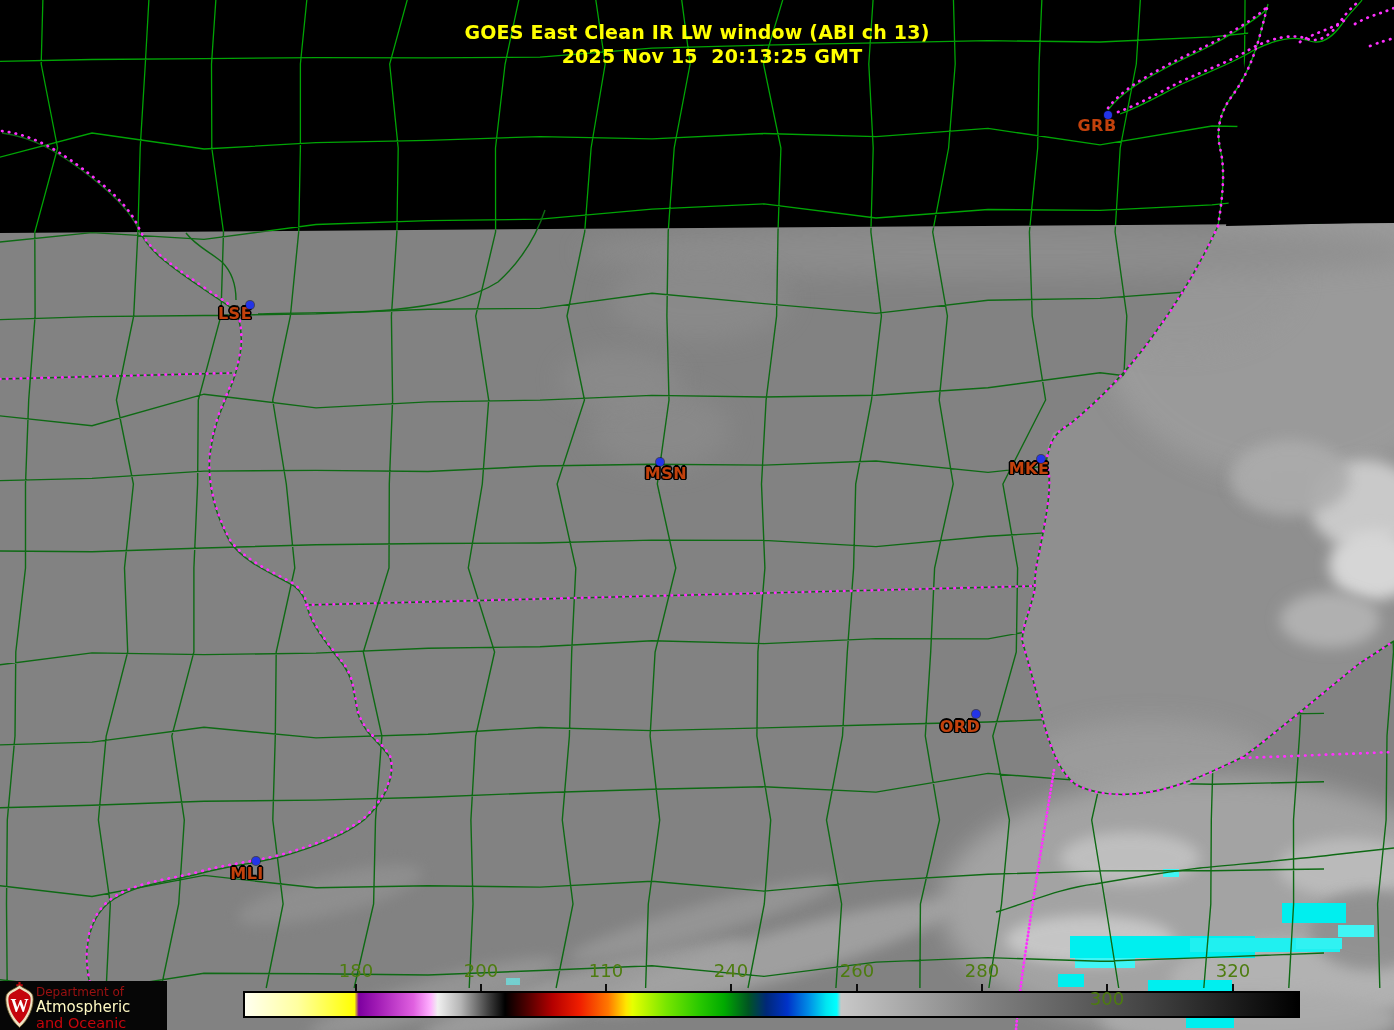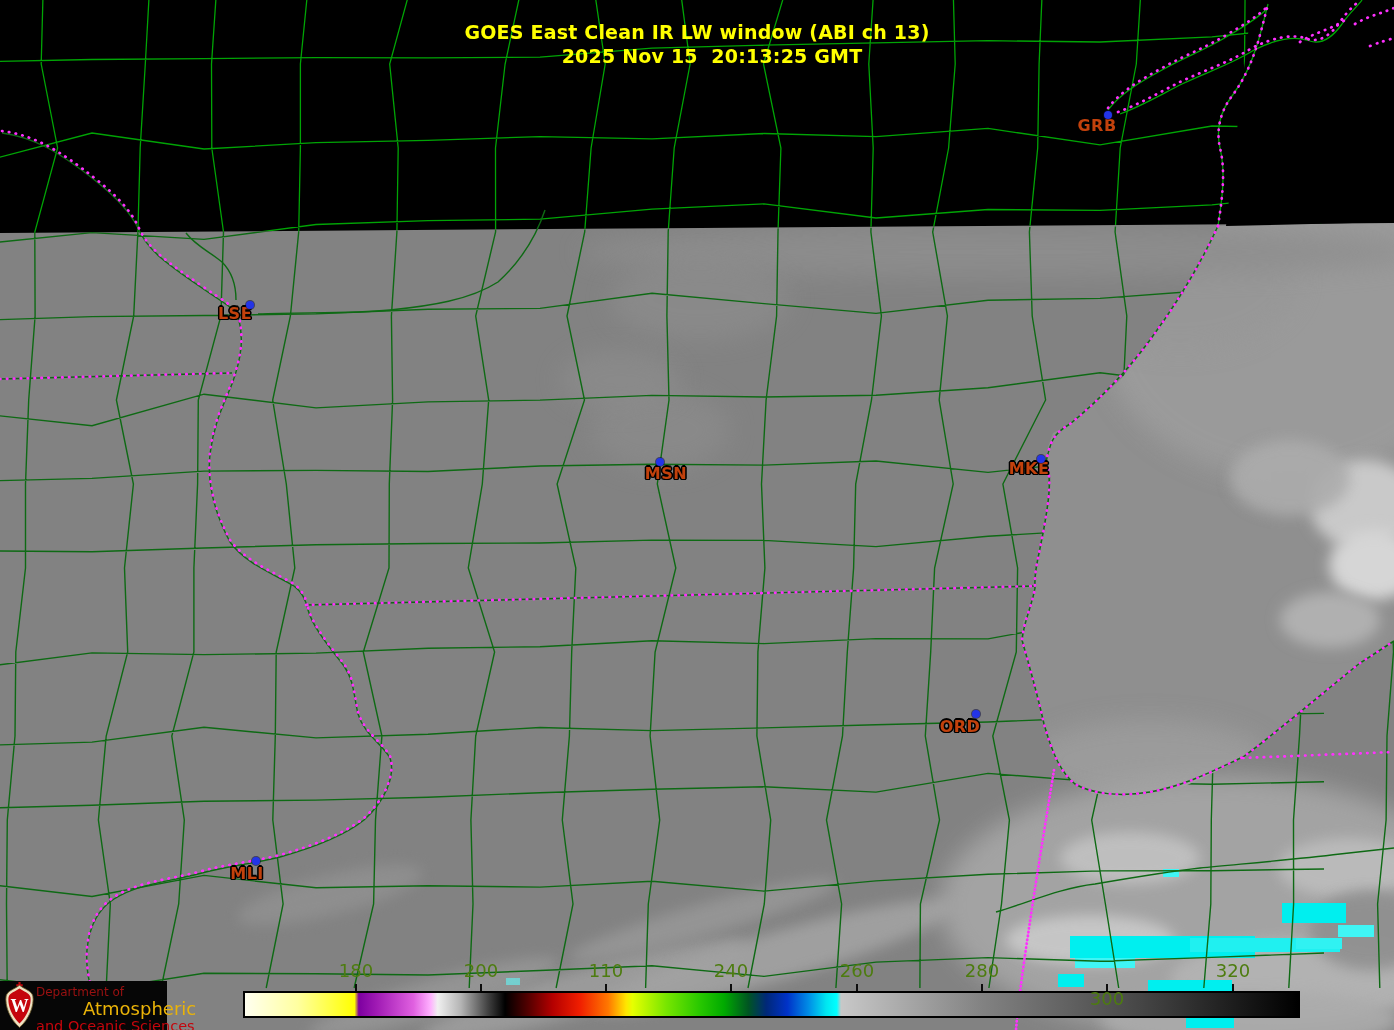--- a/index.html
+++ b/index.html
@@ -15,21 +15,21 @@
            text-shadow:-1.5px 0 #000,1.5px 0 #000,0 -1.5px #000,0 1.5px #000,
                        -1px -1px #000,1px 1px #000,-1px 1px #000,1px -1px #000;}
   .stdot{position:absolute;width:8px;height:8px;border-radius:50%;background:#2334e8;
          transform:translate(-50%,-50%);box-shadow:0 0 0 1px rgba(10,10,60,.55);}
   .cbar{position:absolute;border:2px solid #000;box-sizing:border-box;}
   .cbar-tick-label{position:absolute;transform:translateX(-50%);font-size:18px;color:#4d7c0f;}
   .cbar-tick{position:absolute;width:2px;height:7px;background:#0d0d0d;transform:translateX(-50%);}
   .logo{position:absolute;left:0;top:981px;width:167px;height:49px;background:#060606;}
   .logo-text{position:absolute;left:36px;top:5px;line-height:1;}
   .logo-dept{font-size:12px;color:#9b1111;margin-bottom:2px;}
-  .logo-l1{font-size:18px;color:#eab308;margin-bottom:1px;margin-left:47px;}
+  .logo-l1{font-size:15px;color:#fef9c3;margin-bottom:1px;}
   .logo-l2{font-size:14.5px;color:#c5050c;}
 </style>
 </head>
 <body>
 
 <div class="stage">
 
   <svg class="map" width="1394" height="1030" viewBox="0 0 1394 1030">
     <defs>
       <clipPath id="clipLand">

